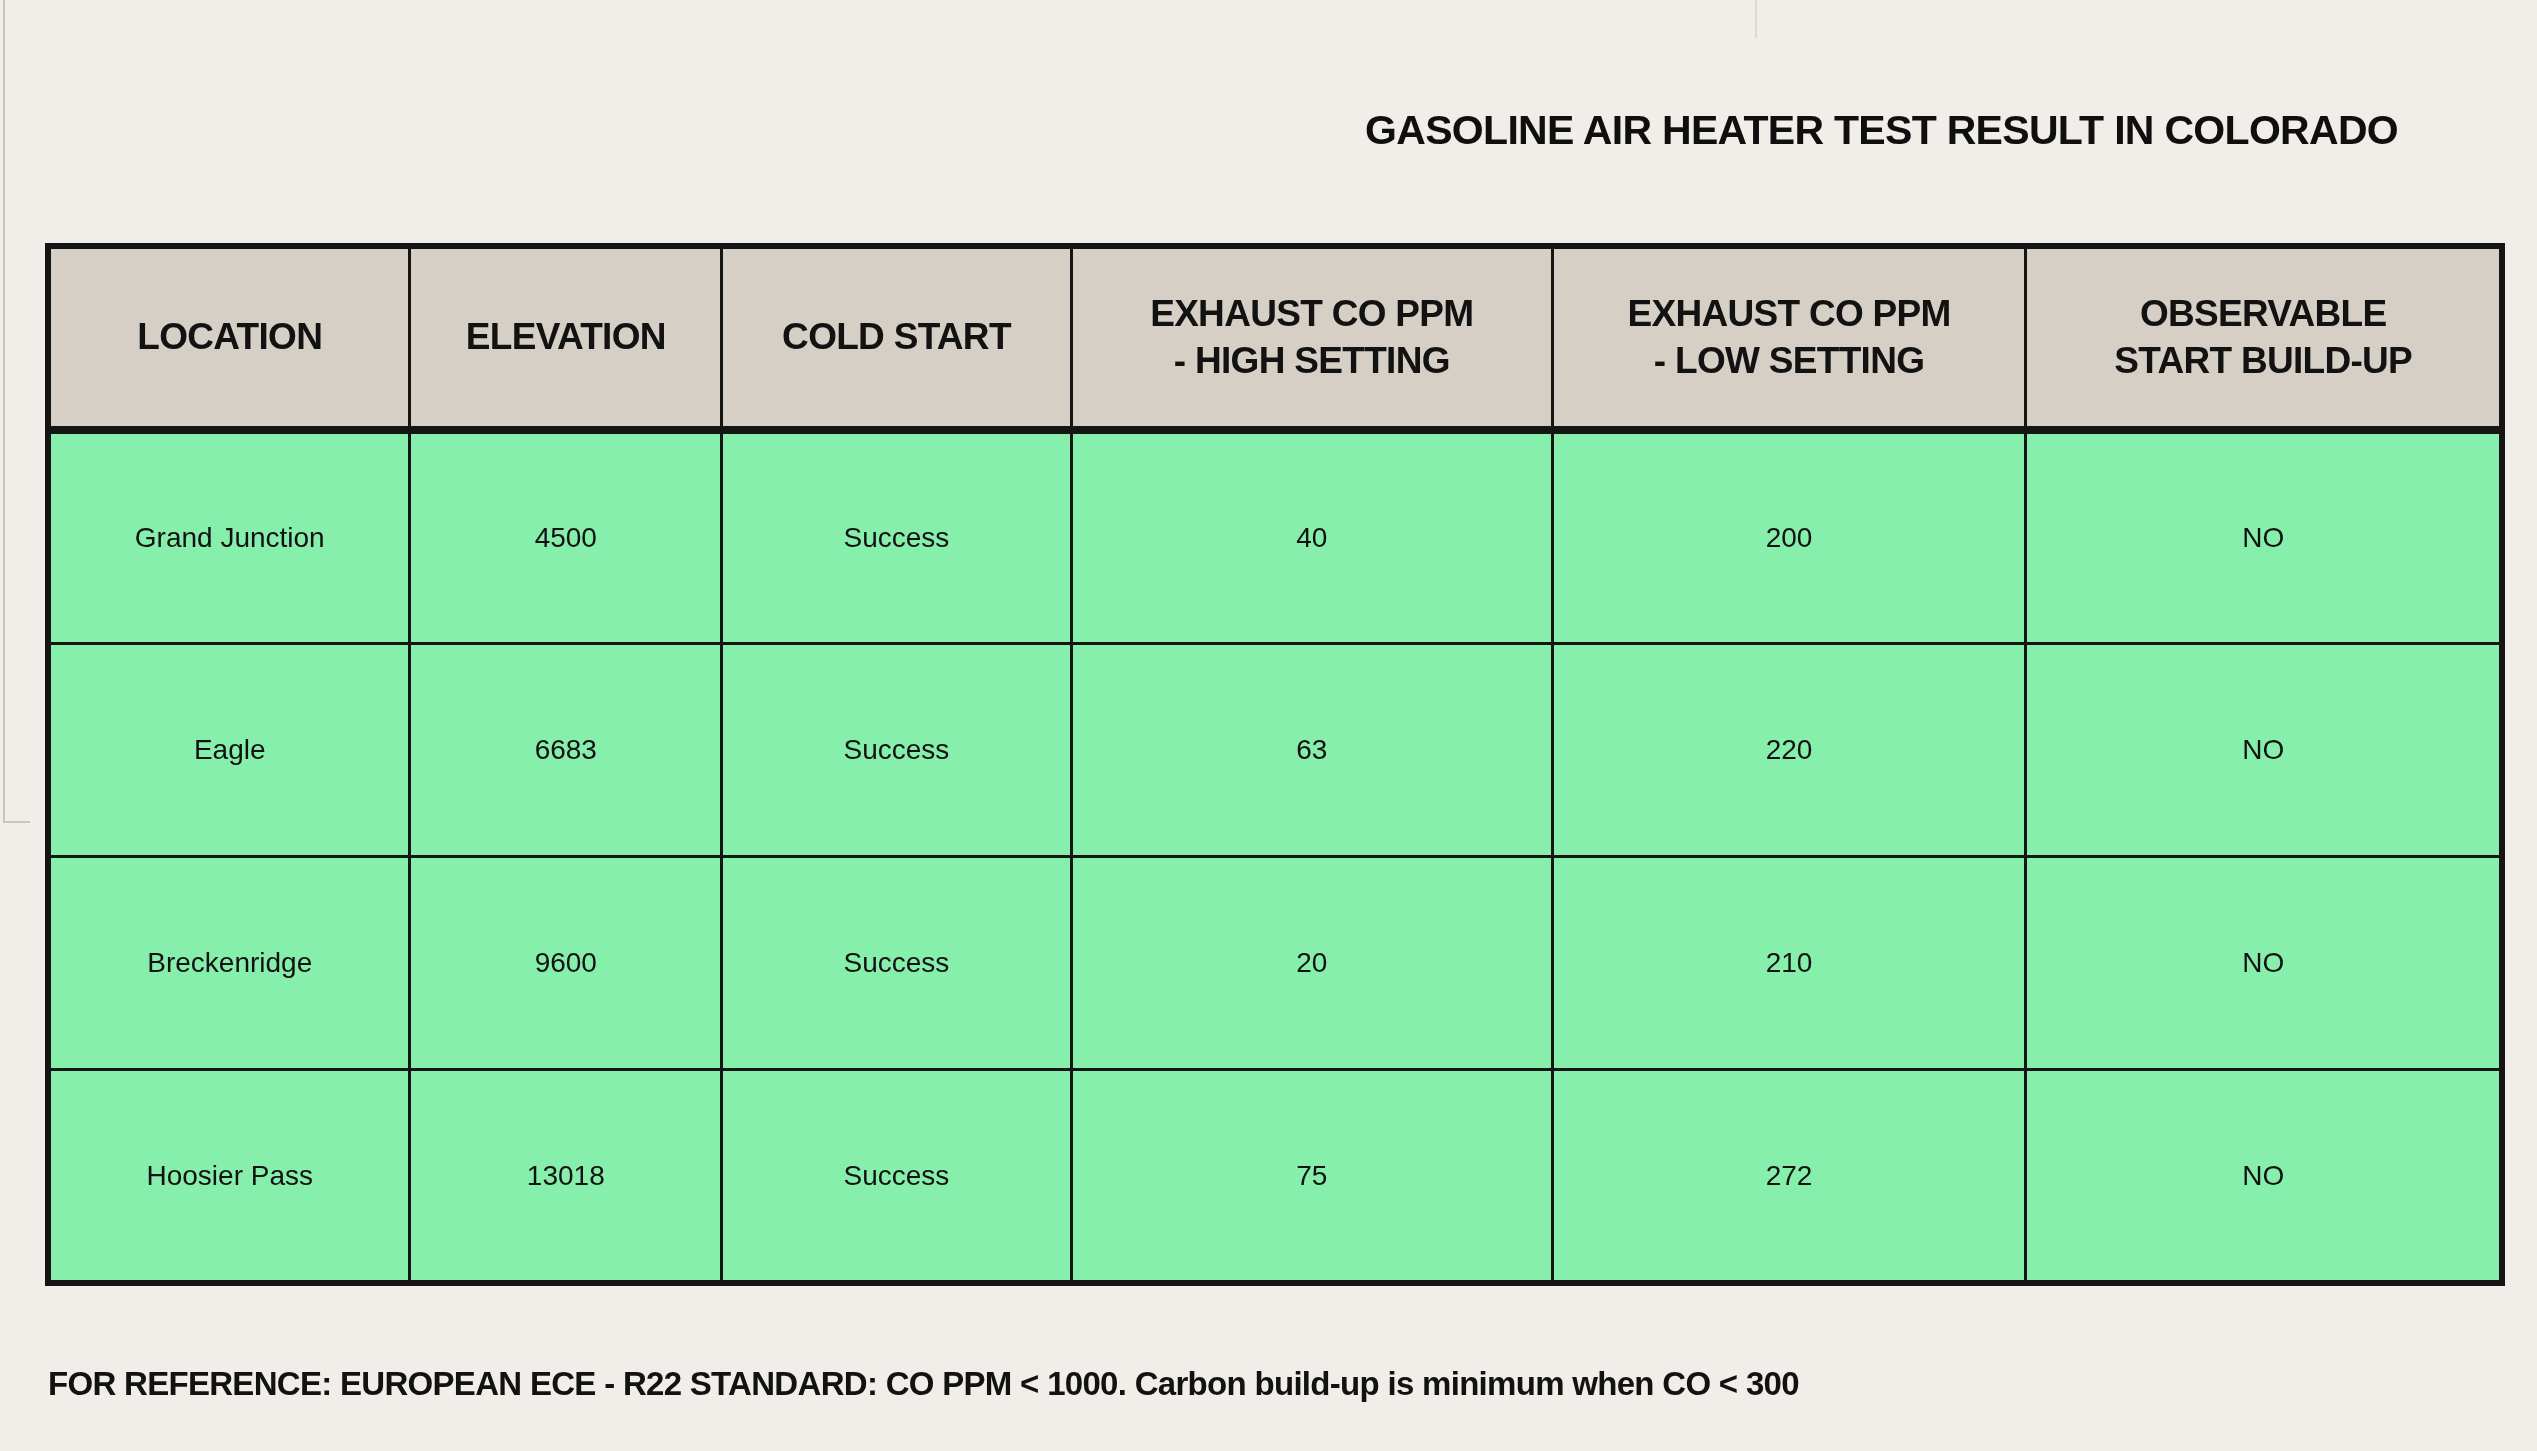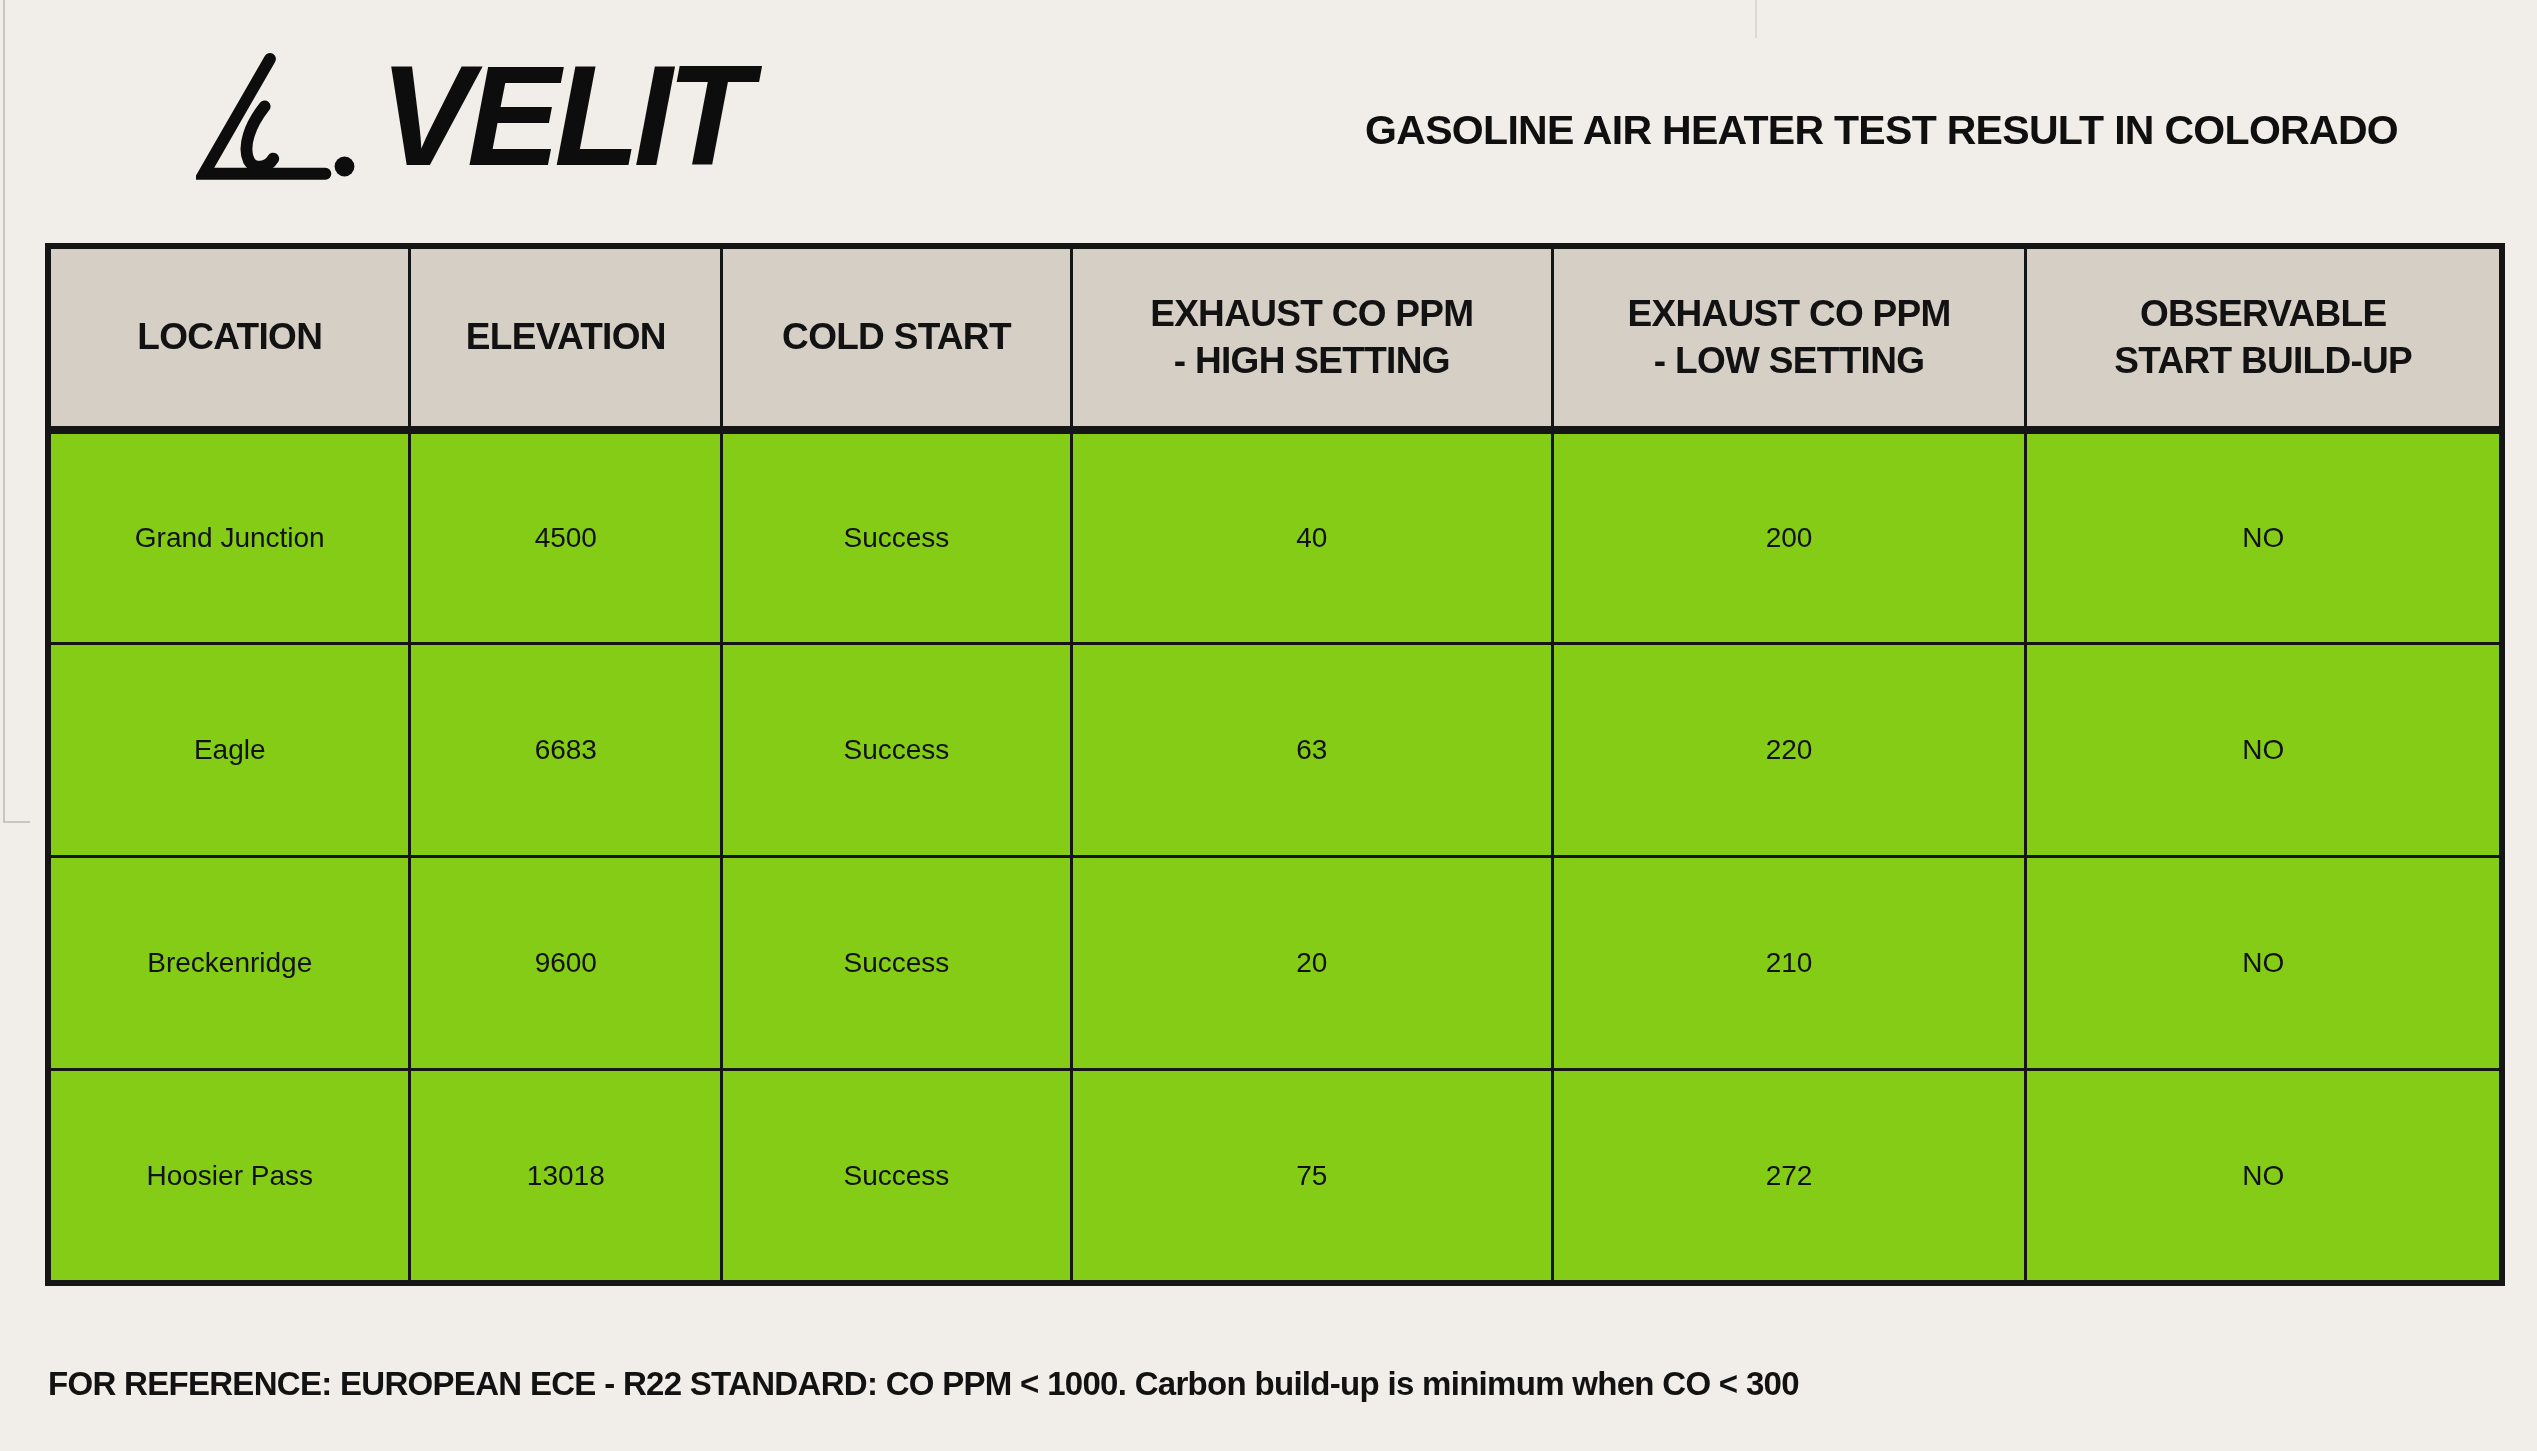--- a/index.html
+++ b/index.html
@@ -32,21 +32,21 @@
     position:absolute;top:107px;right:140px;
     font-size:41px;font-weight:bold;letter-spacing:-0.7px;
     color:#0f0f0f;white-space:nowrap;
   }
 
   
   .result-table{
     position:absolute;left:45px;top:243px;
     width:2460px;height:1043px;
     border-collapse:collapse;table-layout:fixed;
-    background:#84cc16;
+    background:#86efac;
   }
   .result-table th,.result-table td{
     border:3.3px solid #151515;
     text-align:center;vertical-align:middle;
     padding:0 8px;
   }
   .result-table th{
     background:#d6cfc6;
     font-size:37px;font-weight:bold;letter-spacing:-0.7px;
     white-space:pre-line;line-height:1.25;
@@ -77,28 +77,20 @@
 </style>
 </head>
 <body>
 
 <div class="stage">
 
   <div class="edge-left-v"></div>
   <div class="edge-left-h"></div>
   <div class="edge-top-right"></div>
 
-  <div class="logo">
-    <svg class="logo-icon" viewBox="0 0 250 200">
-      <path d="M 112 12 L 12 186 L 196 186" fill="none" stroke="#0d0d0d" stroke-width="18" stroke-linecap="round" stroke-linejoin="miter"></path>
-      <path d="M 104 84 C 82 112 70 144 80 166 C 88 180 108 178 117 163" fill="none" stroke="#0d0d0d" stroke-width="18" stroke-linecap="round"></path>
-      <circle cx="225" cy="175" r="15" fill="#0d0d0d"></circle>
-    </svg>
-    <div class="logo-word">VELIT</div>
-  </div>
 
   <div class="title">GASOLINE AIR HEATER TEST RESULT IN COLORADO</div>
 
   <table class="result-table">
     <colgroup>
       <col style="width:14.75%">
       <col style="width:12.70%">
       <col style="width:14.25%">
       <col style="width:19.60%">
       <col style="width:19.30%">

